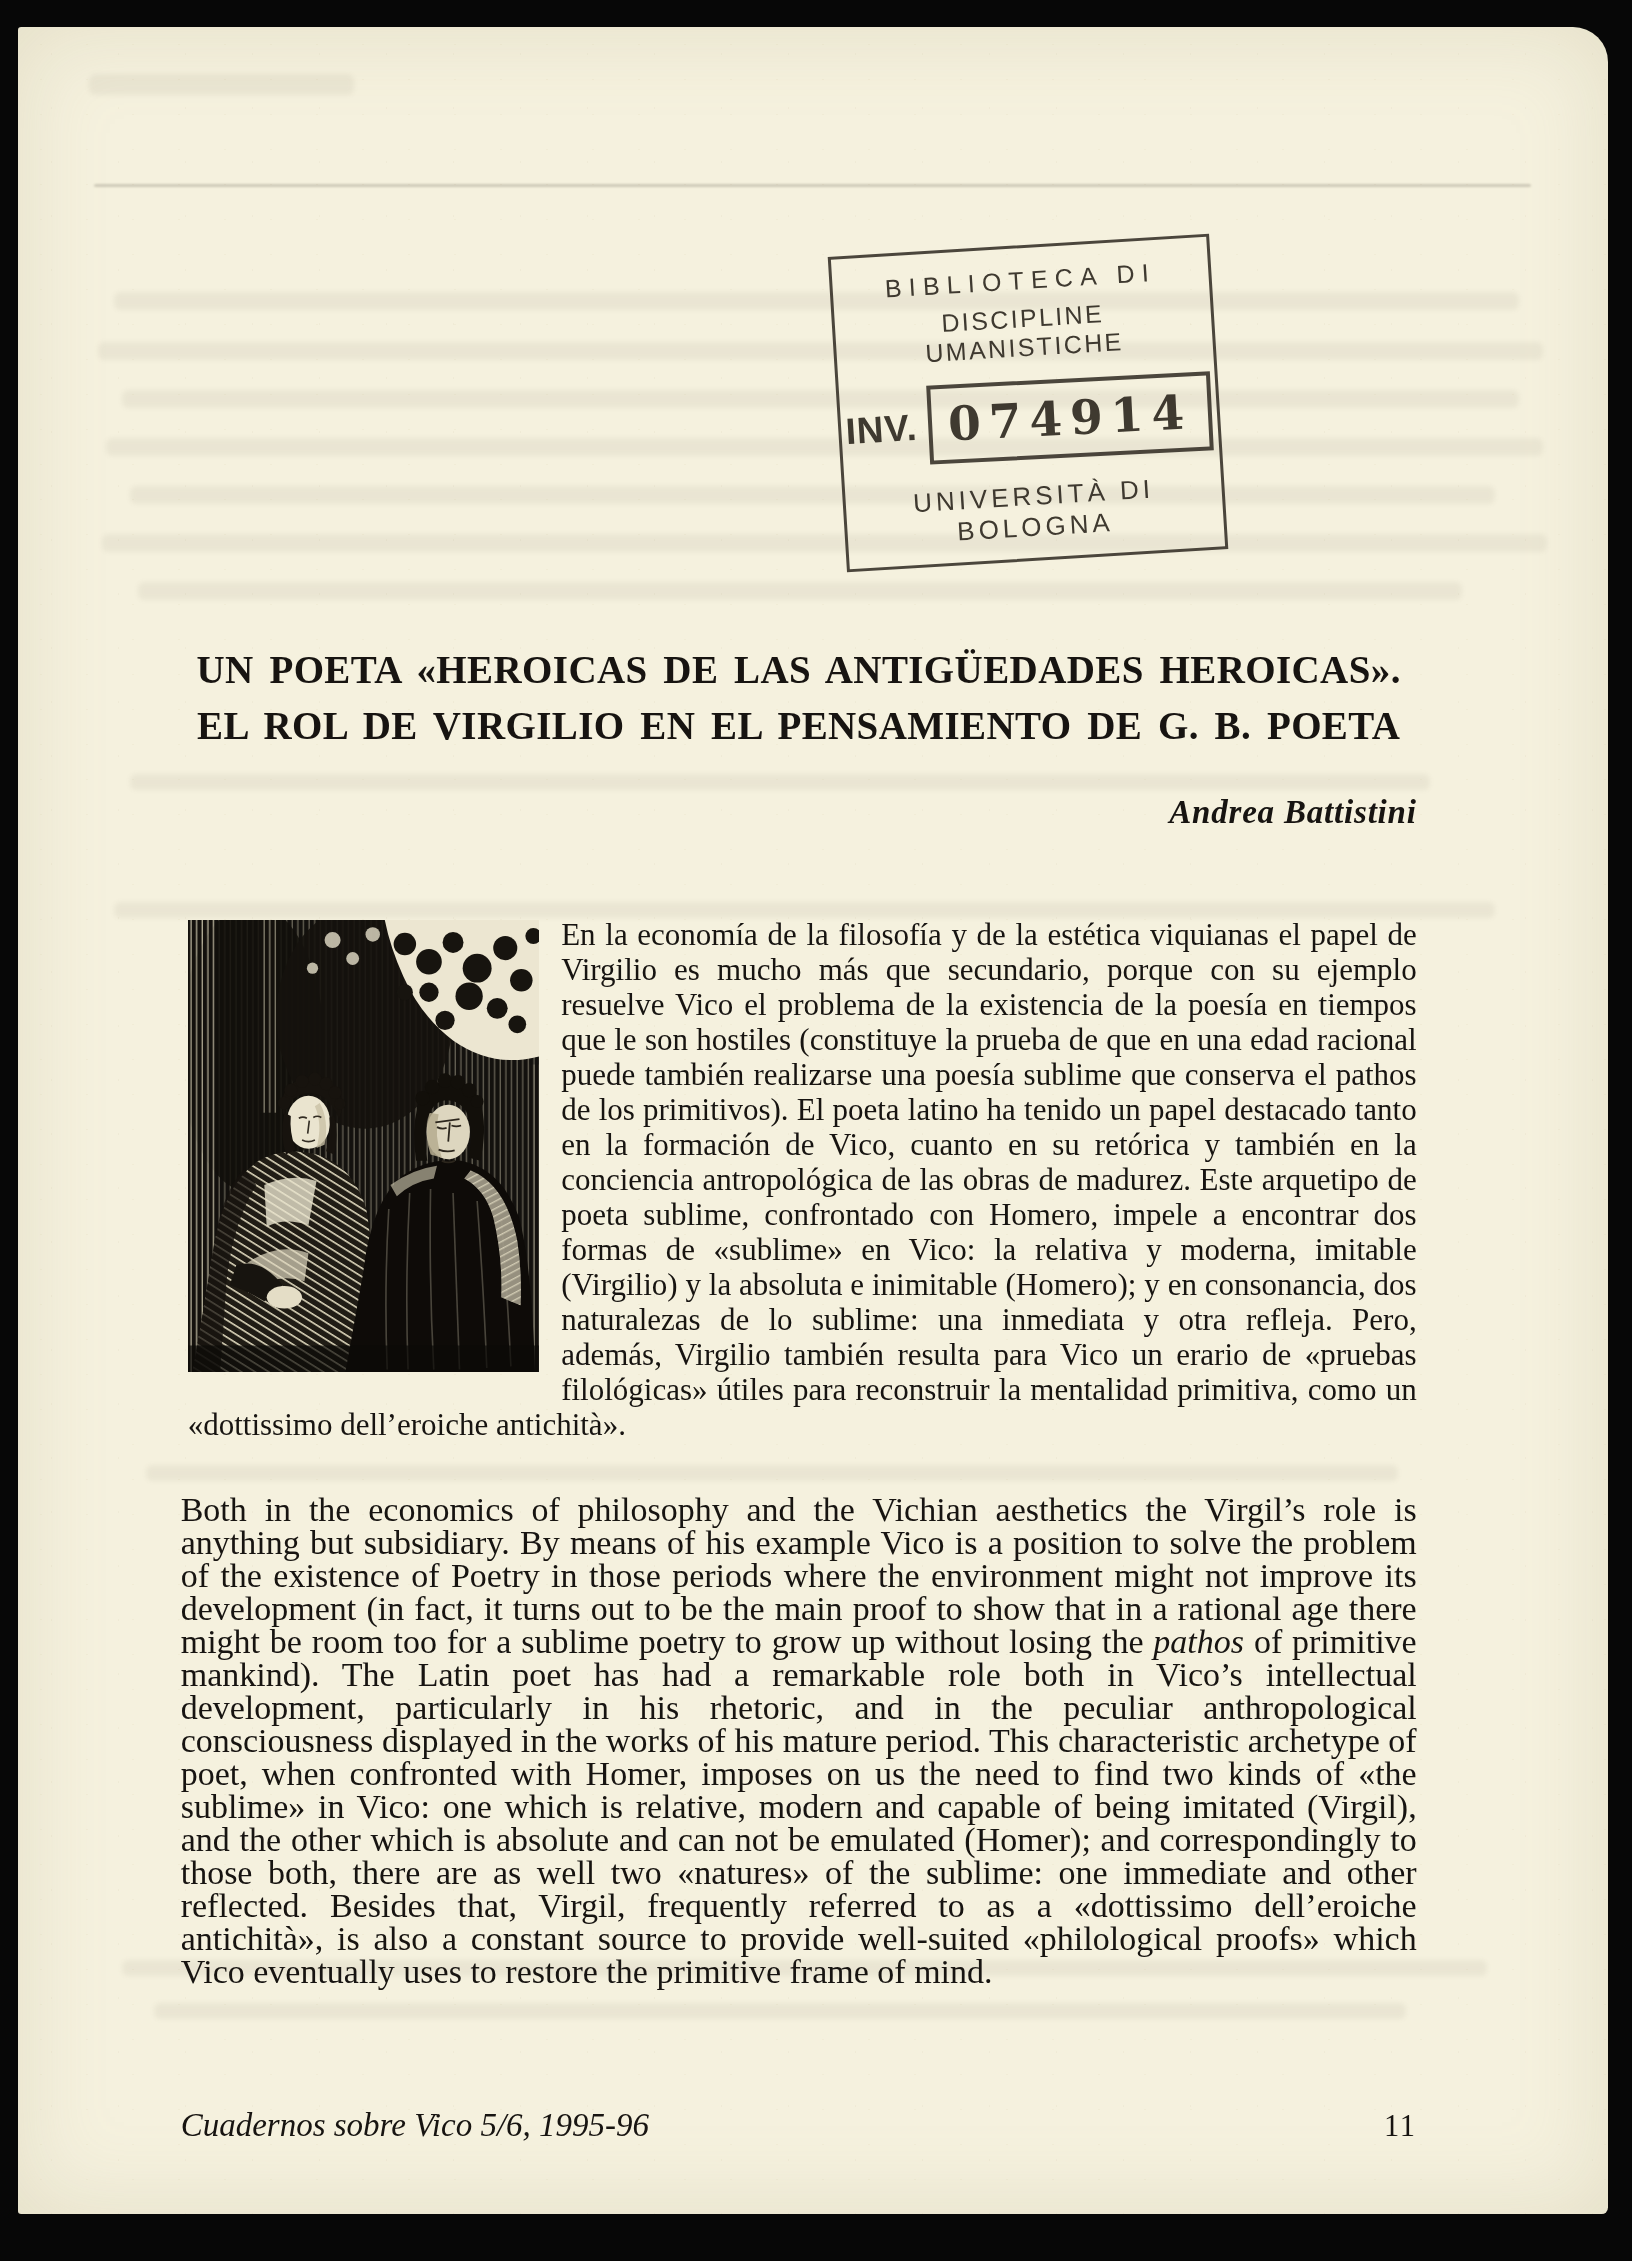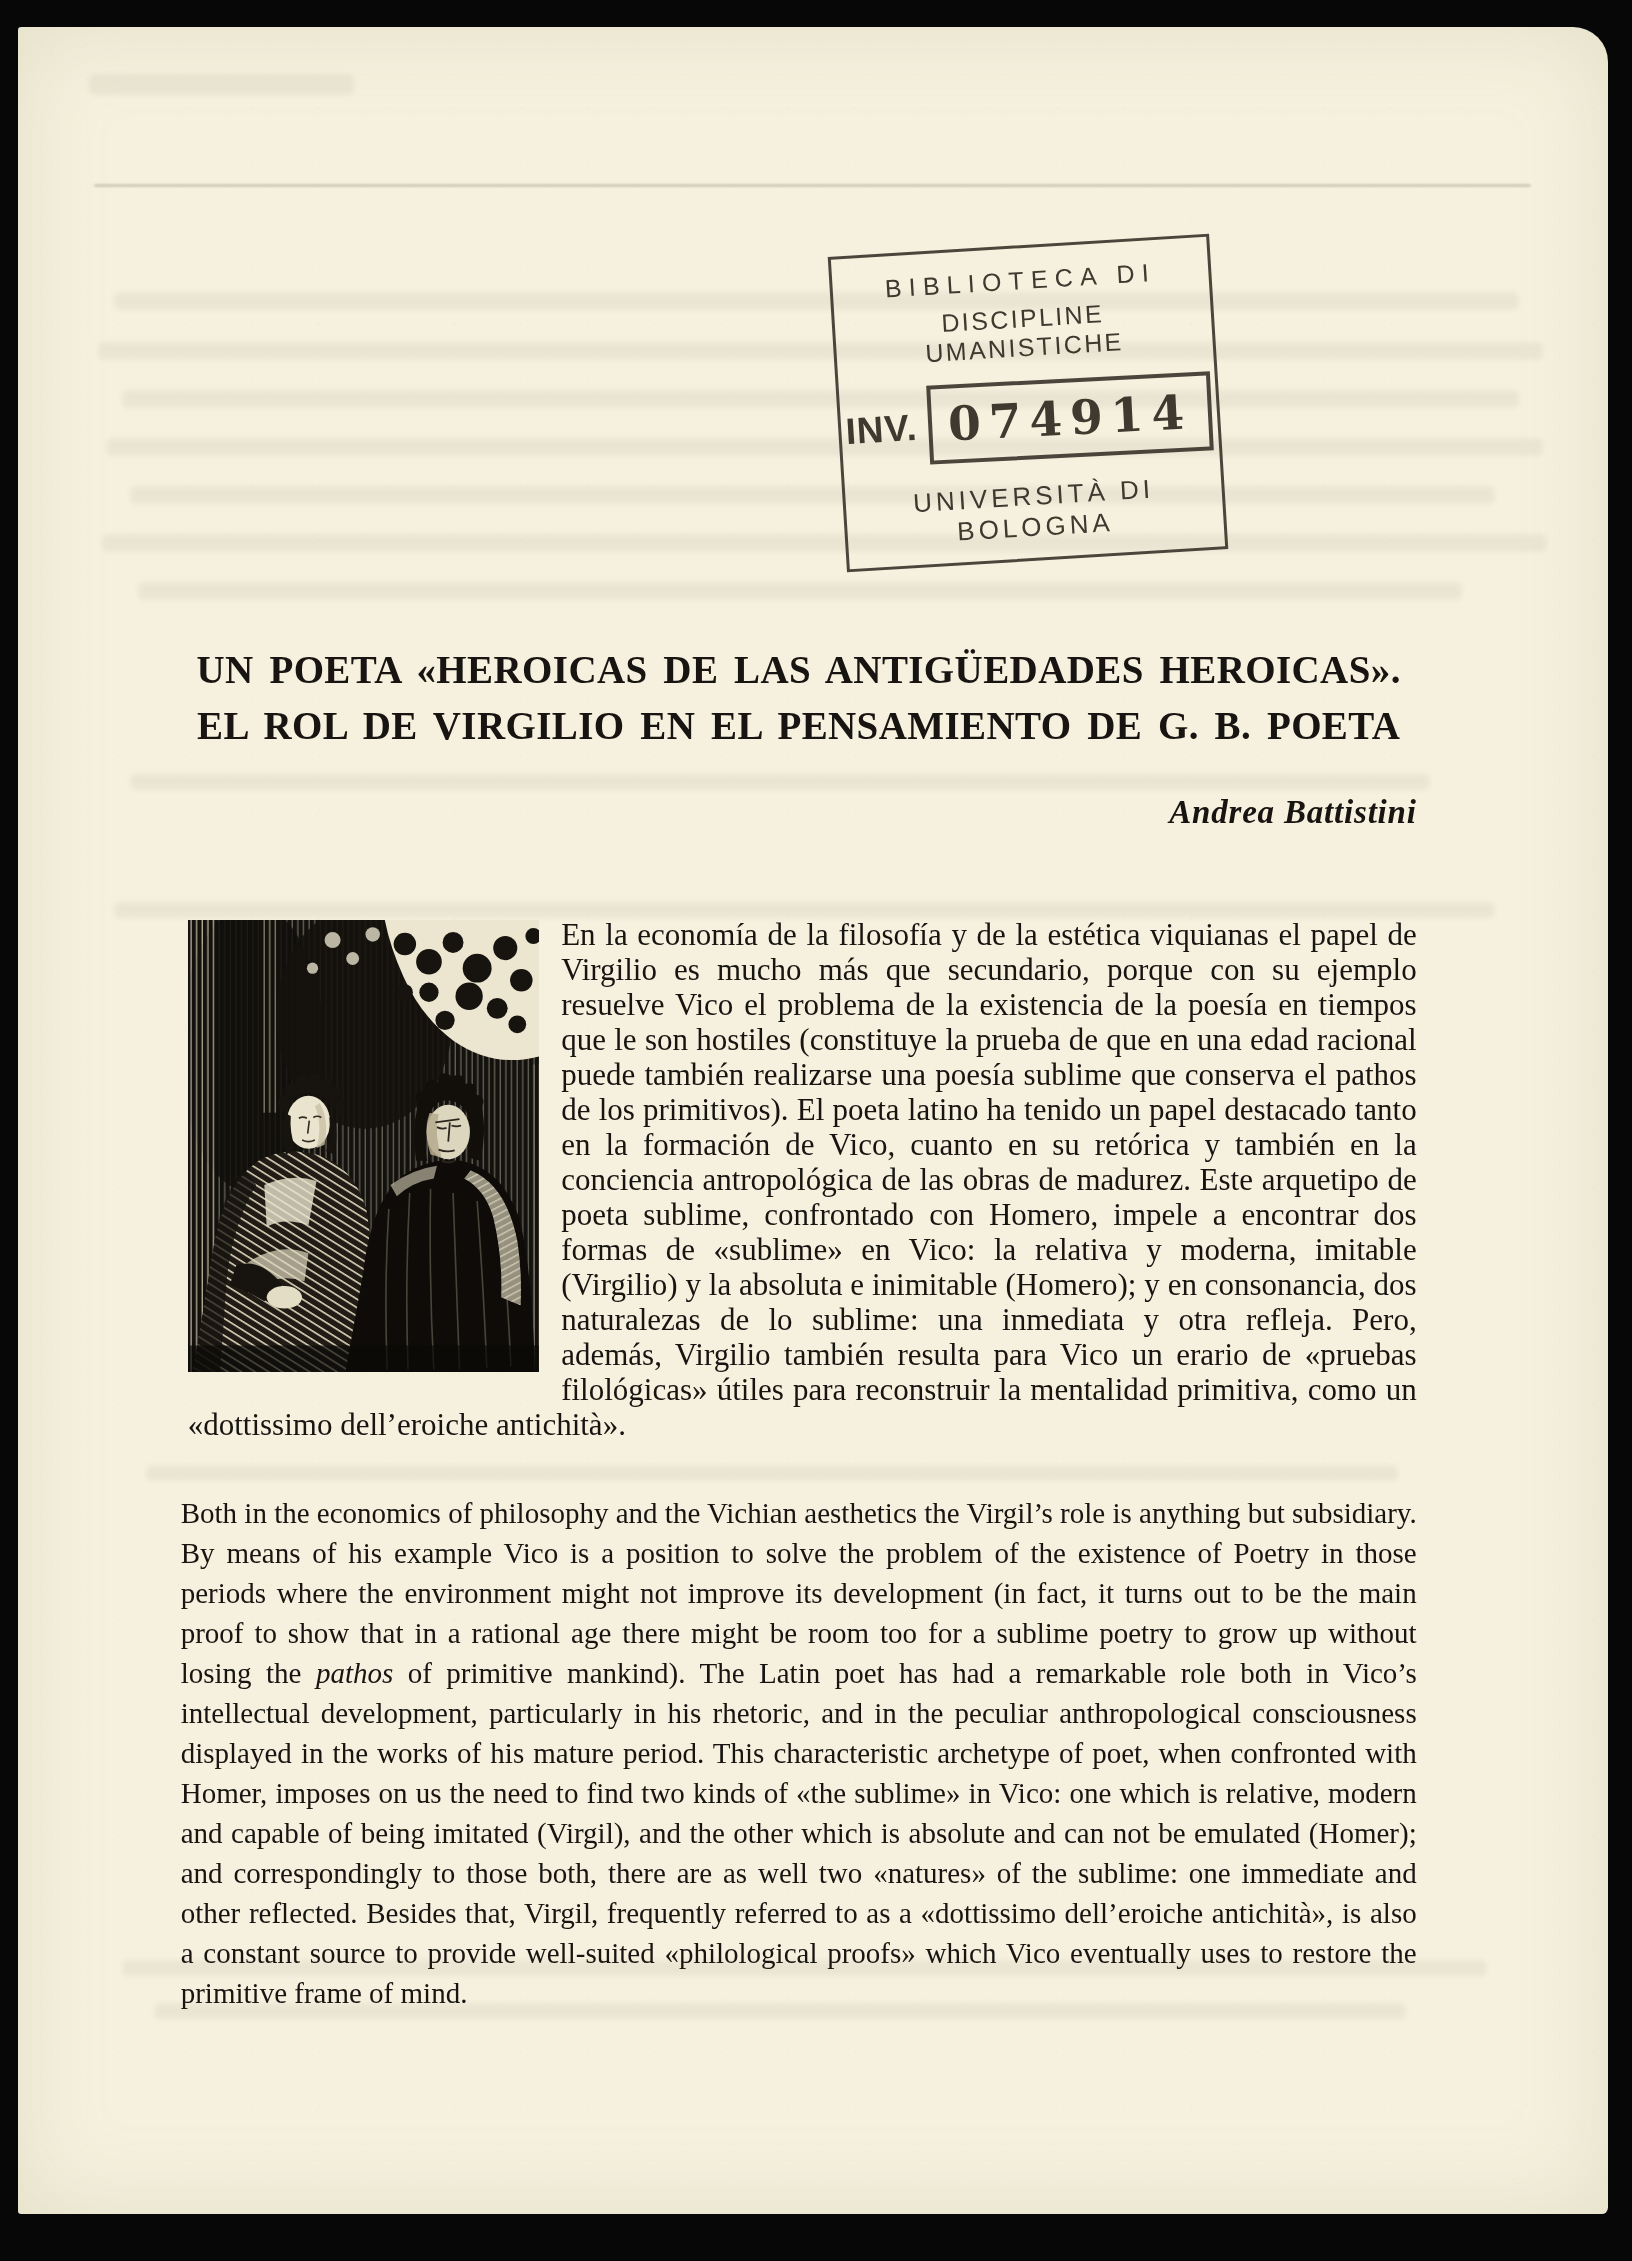--- a/index.html
+++ b/index.html
@@ -49,21 +49,21 @@
   .stamp-l4 { margin-top:21px; font-size:26px; letter-spacing:4px; }
   
   .content { position:absolute; left:163px; top:615px; width:1236px; color:#171411; }
   .title { margin:0; font-size:39px; line-height:56px; font-weight:bold;
            text-align:center; letter-spacing:0.4px; word-spacing:5.6px; }
   .author { margin-top:39px; text-align:right; font-size:33px; line-height:39px;
             font-weight:bold; font-style:italic; letter-spacing:0.8px; }
   .abstract-es { margin:85px 0 0 7px; font-size:31px; line-height:35px; text-align:justify; }
   .figure-float { display:block; float:left; width:351px; height:452px; margin:3.2px 22.5px 1.6px 0; }
   .figure-float svg { display:block; width:351px; height:452px; }
-  .abstract-en { margin:51px 0 0 0; font-size:29px; line-height:40px; text-align:justify; clear:both; }
+  .abstract-en { margin:51px 0 0 0; font-size:34px; line-height:33px; text-align:justify; clear:both; }
   .pathos { font-style:italic; }
   .footer { margin-top:119px; display:flex; justify-content:space-between; align-items:baseline; }
   .journal { font-style:italic; font-size:33px; }
   .pagenum { font-size:30.5px; letter-spacing:1.6px; }
 </style>
 </head>
 <body>
 
 <div class="scan">
   <div class="page">
@@ -207,17 +207,21 @@
             </g>
             <path d="M 352 312 Q 396 330 410 400 Q 416 440 414 480 L 390 470 Q 392 420 380 370 Q 370 336 344 322 Z" fill="#e6dfc8" opacity=".9"></path>
             <path d="M 352 312 Q 396 330 410 400 Q 416 440 414 480 L 390 470 Q 392 420 380 370 Q 370 336 344 322 Z" fill="url(#hd2)" opacity=".35"></path>
             <rect x="0" y="530" width="437" height="33" fill="#0c0a07" opacity=".7"></rect>
           </svg>
         </span><span>En la economía de la filosofía y de la estética viquianas el papel de Virgilio es mucho más que secundario, porque con su ejemplo resuelve Vico el problema de la existencia de la poesía en tiempos que le son hostiles (constituye la prueba de que en una edad racional puede también realizarse una poesía sublime que conserva el pathos de los primitivos). El poeta latino ha tenido un papel destacado tanto en la formación de Vico, cuanto en su retórica y también en la conciencia antropológica de las obras de madurez. Este arquetipo de poeta sublime, confrontado con Homero, impele a encontrar dos formas de «sublime» en Vico: la relativa y moderna, imitable (Virgilio) y la absoluta e inimitable (Homero); y en consonancia, dos naturalezas de lo sublime: una inmediata y otra refleja. Pero, además, Virgilio también resulta para Vico un erario de «pruebas filológicas» útiles para reconstruir la mentalidad primitiva, como un «dottissimo dell’eroiche antichità».</span>
       </p>
 
       <p class="abstract-en"><span>Both in the economics of philosophy and the Vichian aesthetics the Virgil’s role is anything but subsidiary. By means of his example Vico is a position to solve the problem of the existence of Poetry in those periods where the environment might not improve its development (in fact, it turns out to be the main proof to show that in a rational age there might be room too for a sublime poetry to grow up without losing the </span><span class="pathos">pathos</span><span> of primitive mankind). The Latin poet has had a remarkable role both in Vico’s intellectual development, particularly in his rhetoric, and in the peculiar anthropological consciousness displayed in the works of his mature period. This characteristic archetype of poet, when confronted with Homer, imposes on us the need to find two kinds of «the sublime» in Vico: one which is relative, modern and capable of being imitated (Virgil), and the other which is absolute and can not be emulated (Homer); and correspondingly to those both, there are as well two «natures» of the sublime: one immediate and other reflected. Besides that, Virgil, frequently referred to as a «dottissimo dell’eroiche antichità», is also a constant source to provide well-suited «philological proofs» which Vico eventually uses to restore the primitive frame of mind.</span></p>
 
+      <div class="footer">
+        <span class="journal">Cuadernos sobre Vico 5/6, 1995-96</span>
+        <span class="pagenum">11</span>
+      </div>
     </div>
 
   </div>
 </div>
 
 
 </body></html>

